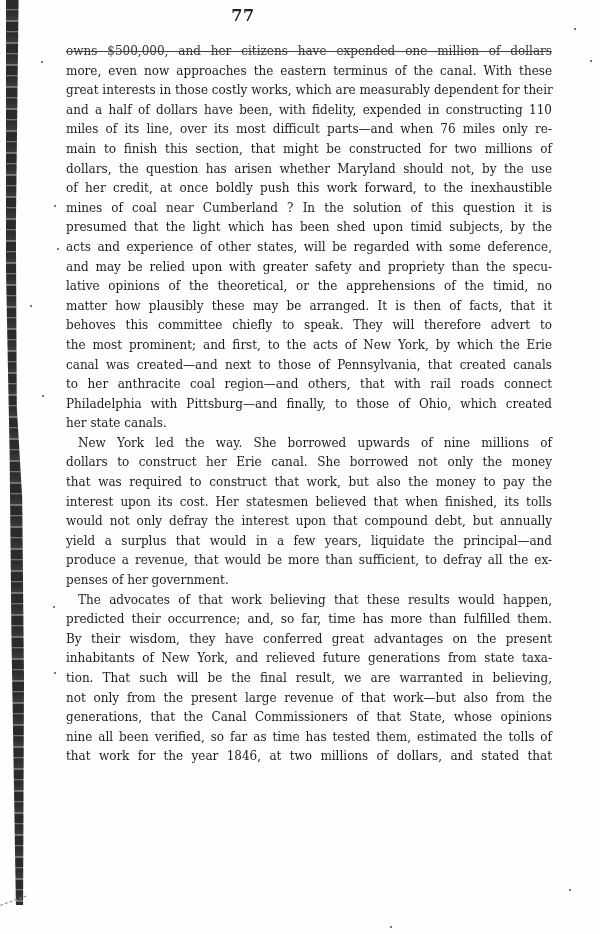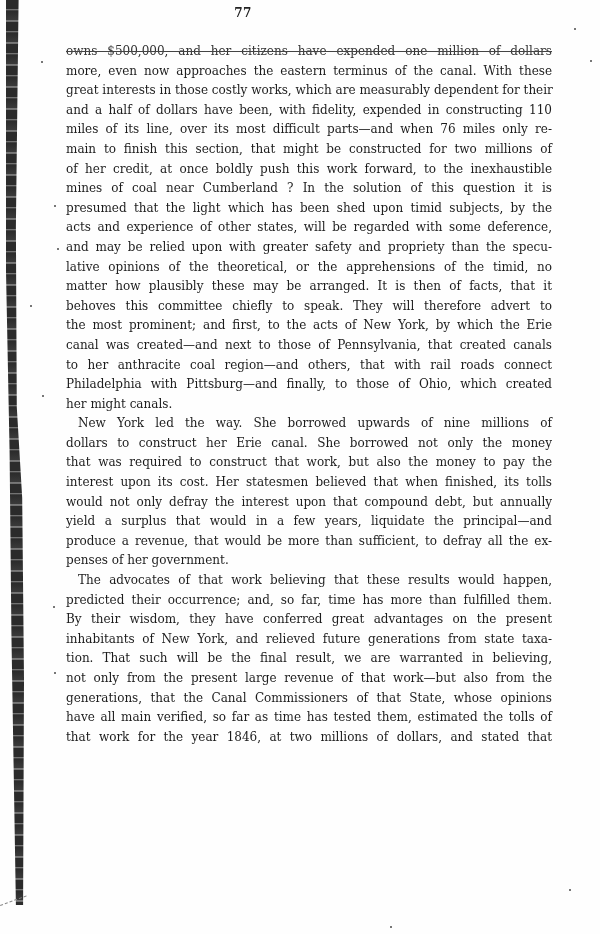--- a/index.html
+++ b/index.html
@@ -14,21 +14,21 @@
     position: absolute; left: 6px; top: 0; width: 18px; height: 905px;
     background: repeating-linear-gradient(180deg, #2b2b2b 0px, #2b2b2b 9px, #8a8a8a 9px, #2b2b2b 11px, #3a3a3a 20px, #b5b5b5 21px, #2b2b2b 22px);
     clip-path: polygon(0% 0%, 70% 0%, 55% 25%, 60% 45%, 90% 55%, 100% 75%, 95% 100%, 55% 100%, 30% 70%, 20% 50%, 0% 30%);
   }
   .binding-tail {
     position: absolute; left: 0; top: 905px; width: 28px; height: 20px;
     border-top: 1px dashed #888; transform: rotate(-20deg); transform-origin: left top;
   }
   .page-number {
     position: absolute; left: 0; width: 480px; top: 6px; text-align: center;
-    font-size: 12px; font-weight: bold; color: #222; letter-spacing: 0.5px;
+    font-size: 16px; font-weight: bold; color: #222; letter-spacing: 0.5px;
     padding-left: 6px; box-sizing: border-box;
   }
   .body-text {
     position: absolute; left: 66px; top: 42px; width: 486px;
   }
   .line {
     display: block; height: 19.6px; line-height: 19.6px;
     font-size: 12px; white-space: nowrap;
     text-align: justify; text-align-last: justify;
     color: #1c1c1c;
@@ -47,49 +47,50 @@
 
   <div class="page-number">77</div>
 
   <div class="body-text" id="body-text">
       <span class="line struck">owns $500,000, and her citizens have expended one million of dollars</span>
       <span class="line">more, even now approaches the eastern terminus of the canal. With these</span>
       <span class="line">great interests in those costly works, which are measurably dependent for their</span>
       <span class="line">and a half of dollars have been, with fidelity, expended in constructing 110</span>
       <span class="line">miles of its line, over its most difficult parts—and when 76 miles only re-</span>
       <span class="line">main to finish this section, that might be constructed for two millions of</span>
+      <span class="line">dollars, the question has arisen whether Maryland should not, by the use</span>
       <span class="line">of her credit, at once boldly push this work forward, to the inexhaustible</span>
       <span class="line">mines of coal near Cumberland ? In the solution of this question it is</span>
       <span class="line">presumed that the light which has been shed upon timid subjects, by the</span>
       <span class="line">acts and experience of other states, will be regarded with some deference,</span>
       <span class="line">and may be relied upon with greater safety and propriety than the specu-</span>
       <span class="line">lative opinions of the theoretical, or the apprehensions of the timid, no</span>
       <span class="line">matter how plausibly these may be arranged. It is then of facts, that it</span>
       <span class="line">behoves this committee chiefly to speak. They will therefore advert to</span>
       <span class="line">the most prominent; and first, to the acts of New York, by which the Erie</span>
       <span class="line">canal was created—and next to those of Pennsylvania, that created canals</span>
       <span class="line">to her anthracite coal region—and others, that with rail roads connect</span>
       <span class="line">Philadelphia with Pittsburg—and finally, to those of Ohio, which created</span>
-      <span class="line last">her might canals.</span>
+      <span class="line last">her state canals.</span>
       <span class="line indent">New York led the way. She borrowed upwards of nine millions of</span>
       <span class="line">dollars to construct her Erie canal. She borrowed not only the money</span>
       <span class="line">that was required to construct that work, but also the money to pay the</span>
       <span class="line">interest upon its cost. Her statesmen believed that when finished, its tolls</span>
       <span class="line">would not only defray the interest upon that compound debt, but annually</span>
       <span class="line">yield a surplus that would in a few years, liquidate the principal—and</span>
       <span class="line">produce a revenue, that would be more than sufficient, to defray all the ex-</span>
       <span class="line last">penses of her government.</span>
       <span class="line indent">The advocates of that work believing that these results would happen,</span>
       <span class="line">predicted their occurrence; and, so far, time has more than fulfilled them.</span>
       <span class="line">By their wisdom, they have conferred great advantages on the present</span>
       <span class="line">inhabitants of New York, and relieved future generations from state taxa-</span>
       <span class="line">tion. That such will be the final result, we are warranted in believing,</span>
       <span class="line">not only from the present large revenue of that work—but also from the</span>
       <span class="line">generations, that the Canal Commissioners of that State, whose opinions</span>
-      <span class="line">have all main verified, so far as time has tested them, estimated the tolls of</span>
+      <span class="line">nine all been verified, so far as time has tested them, estimated the tolls of</span>
       <span class="line">that work for the year 1846, at two millions of dollars, and stated that</span>
     </div>
 
   <span class="speck" style="left:41px;top:61px"></span>
   <span class="speck" style="left:54px;top:205px"></span>
   <span class="speck" style="left:57px;top:248px"></span>
   <span class="speck" style="left:30px;top:305px"></span>
   <span class="speck" style="left:42px;top:395px"></span>
   <span class="speck" style="left:53px;top:606px"></span>
   <span class="speck" style="left:54px;top:672px"></span>

